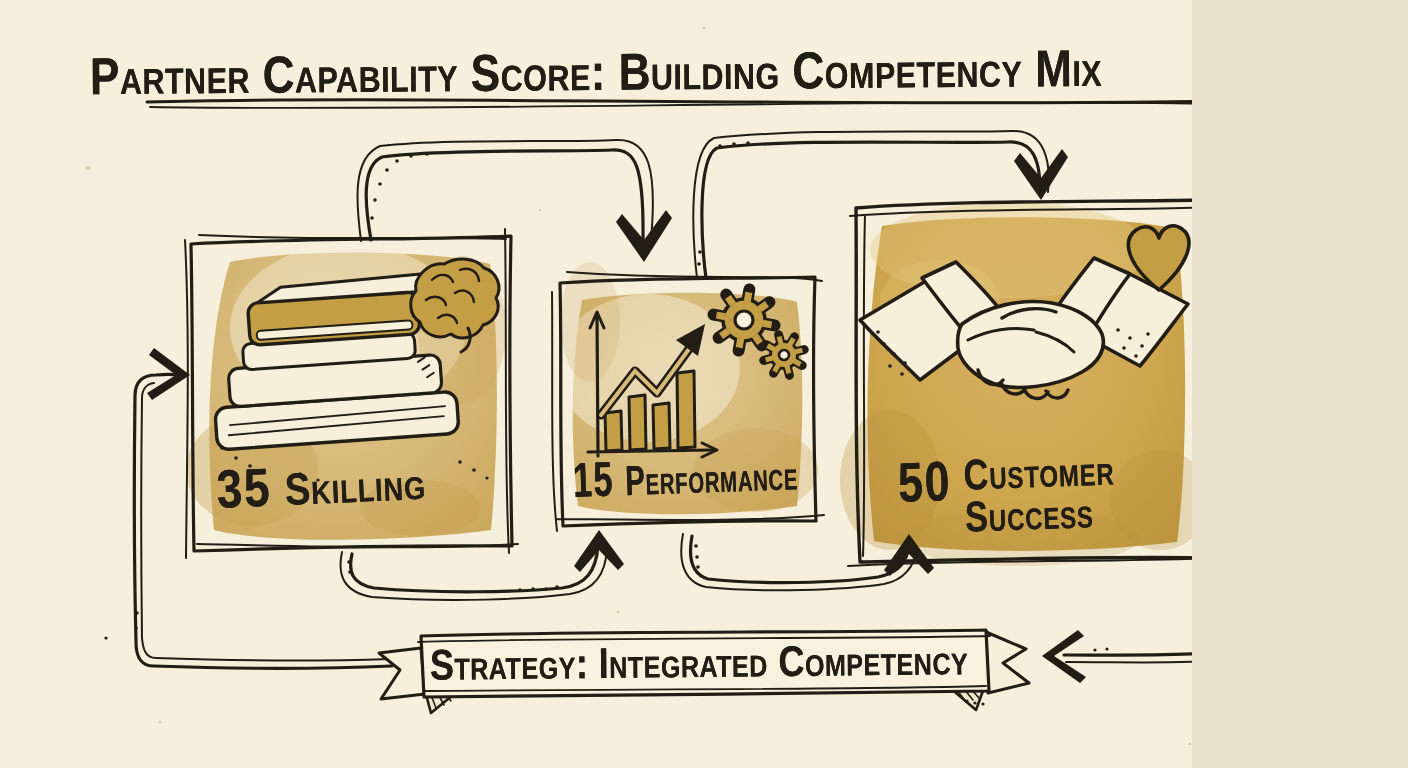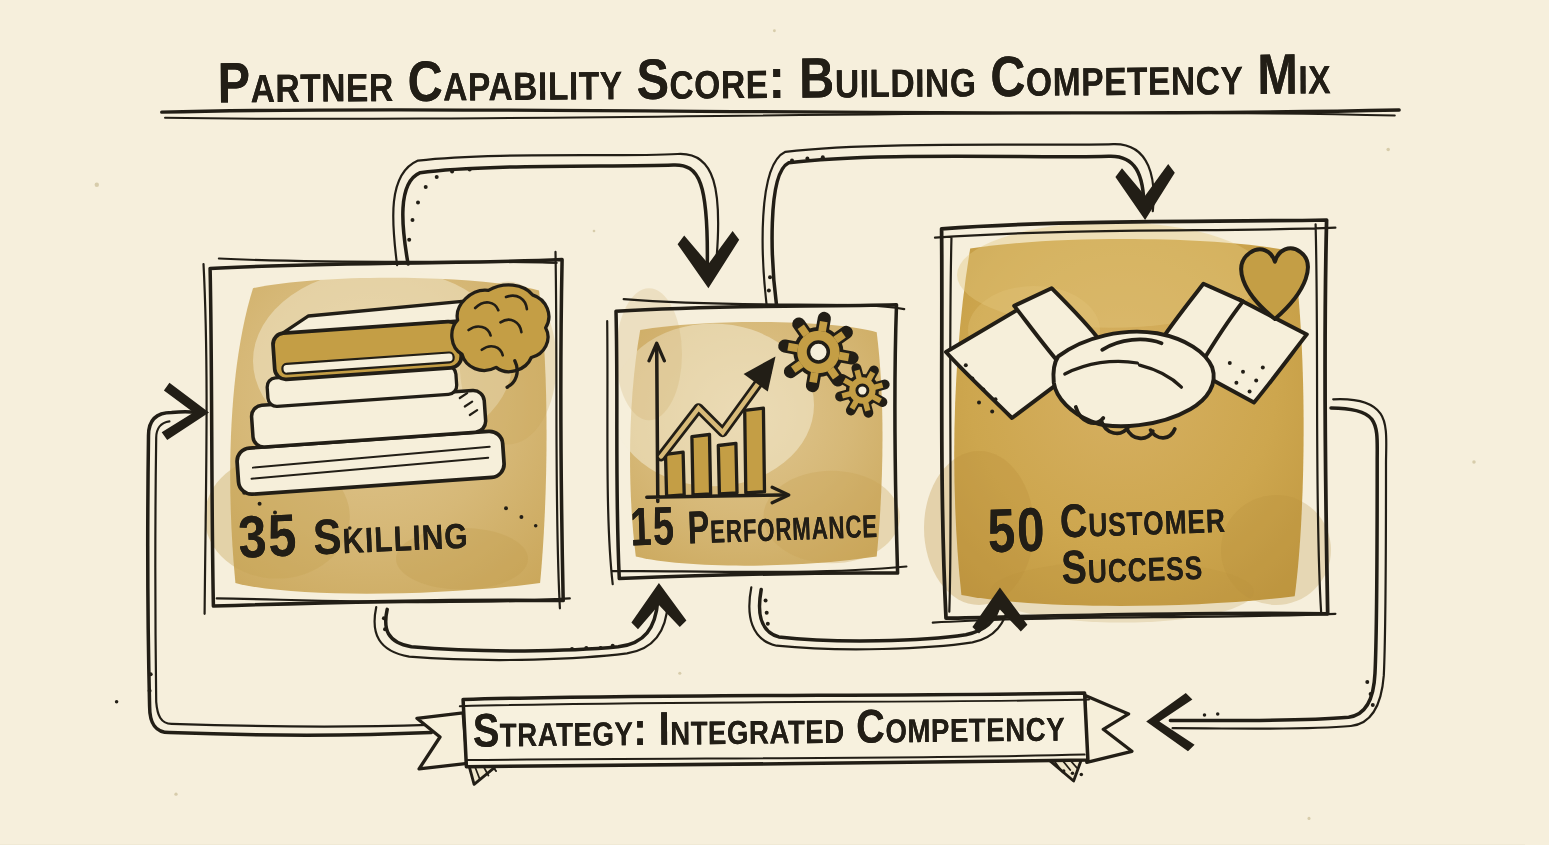--- a/index.html
+++ b/index.html
@@ -1,20 +1,20 @@
 <!DOCTYPE html>
 <html style="--paper: #f6efdc; --ink: #221e16; --wash: #d7ba78; --wash2: #cda64d; --gold: #c49e45; --cream: #f6efda;"><head>
 <meta charset="utf-8">
 <style>
   :root{
     --paper:#f6efdc; --ink:#221e16; --wash:#d7ba78; --wash2:#cda64d;
     --gold:#c49e45; --cream:#f6efda;
   }
   html,body{margin:0;padding:0;background:#e8e0ca;}
-  .canvas{position:relative;width:1408px;height:768px;background:var(--paper);
+  .canvas{position:relative;width:1192px;height:768px;background:var(--paper);
     overflow:hidden;font-family:"Liberation Sans",sans-serif;}
   .scene{position:absolute;inset:0;width:1408px;height:768px;}
   .ink{stroke:var(--ink);fill:none;stroke-linecap:round;stroke-linejoin:round;}
   .ink-fill{fill:var(--ink);stroke:none;}
   .cream-fill{fill:var(--cream);stroke:var(--ink);stroke-linejoin:round;}
   .gold-fill{fill:var(--gold);stroke:var(--ink);stroke-linejoin:round;}
   .goldline{stroke:var(--gold);fill:none;}
   .hand{position:absolute;color:var(--ink);font-weight:700;font-variant:small-caps;
     white-space:nowrap;text-shadow:0 0 .5px currentColor;}
   .title{left:0;right:0;top:42px;text-align:center;font-size:52px;letter-spacing:.5px;

